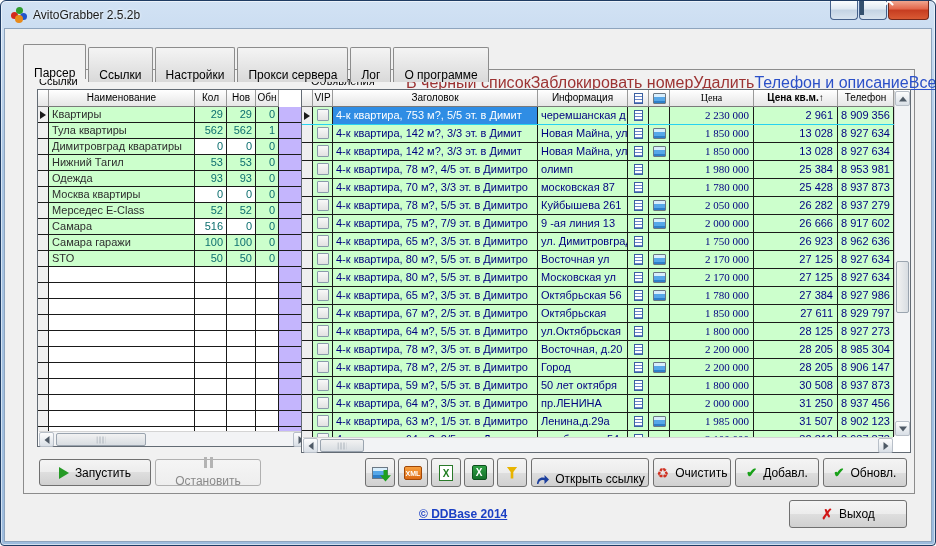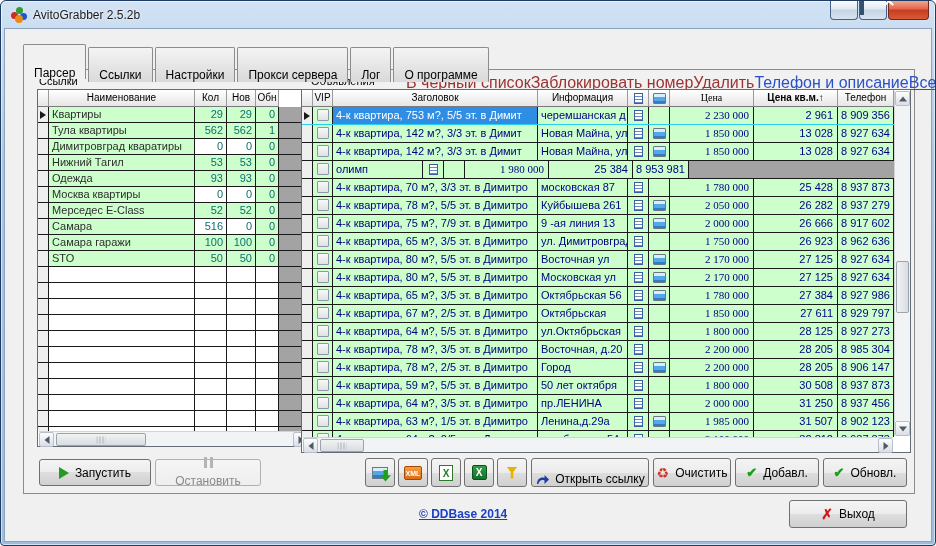--- a/index.html
+++ b/index.html
@@ -46,21 +46,21 @@
   .alink.danger{color:#9c3333;} .alink.normal{color:#2b50c8;}
   
   .grid{position:absolute;background:#fff;border:1px solid #636b74;z-index:2;}
   .grid-left{left:36px;top:88px;width:288px;height:358px;}
   .grid-right{left:300px;top:88px;width:610px;height:364px;}
   .ghead{position:absolute;left:0;top:0;height:17px;display:flex;}
   .grid-left .ghead{right:15px;} .grid-right .ghead{right:16px;}
   .hc{flex:none;height:17px;line-height:16px;text-align:center;font-size:10px;overflow:hidden;white-space:nowrap;
       background:linear-gradient(#ffffff,#e6e6e6);border-right:1px solid #9a9a9a;border-bottom:1px solid #7a7a7a;cursor:default;}
   .hc.bold{font-weight:bold;font-size:10px;}
-  .gbody{position:absolute;left:0;top:17px;overflow:hidden;background:#a3a3a3;}
+  .gbody{position:absolute;left:0;top:17px;overflow:hidden;background:#c4b5fd;}
   .grid-left .gbody{right:15px;bottom:15px;}
   .grid-right .gbody{right:16px;bottom:15px;}
   .lrow,.rrow{display:flex;border-bottom:1px solid #1a1a1a;position:relative;}
   .lrow{height:16px;} .rrow{height:18px;}
   .c{flex:none;height:100%;border-right:1px solid #1a1a1a;overflow:hidden;white-space:nowrap;background:#ccffcc;}
   .selcell{background:#efefef !important;position:relative;}
   .marker{position:absolute;left:2px;top:50%;transform:translateY(-50%);width:0;height:0;
           border-left:6px solid #1a1a1a;border-top:4px solid transparent;border-bottom:4px solid transparent;}
   
   .w-sel{width:11px;} .w-name{width:146px;} .w-kol{width:32px;} .w-nov{width:29px;} .w-obn{width:23px;}
@@ -426,20 +426,21 @@
           </div>
           <div class="c rw-price t-num">1 850 000</div>
           <div class="c rw-m2 t-num">13 028</div>
           <div class="c rw-phone t-phone">8 927 634 0</div>
         </div>
         <div class="rrow">
           <div class="c rw-sel selcell"></div>
           <div class="c rw-vip vipcell">
             <span class="cb"></span>
           </div>
+          <div class="c rw-title t-title">4-к квартира, 78 м?, 4/5 эт. в Димитро</div>
           <div class="c rw-info t-info">олимп</div>
           <div class="c rw-ic ic-cell">
             <span class="ic-doc"></span>
           </div>
           <div class="c rw-ic ic-cell"></div>
           <div class="c rw-price t-num">1 980 000</div>
           <div class="c rw-m2 t-num">25 384</div>
           <div class="c rw-phone t-phone">8 953 981 4</div>
         </div>
         <div class="rrow">

